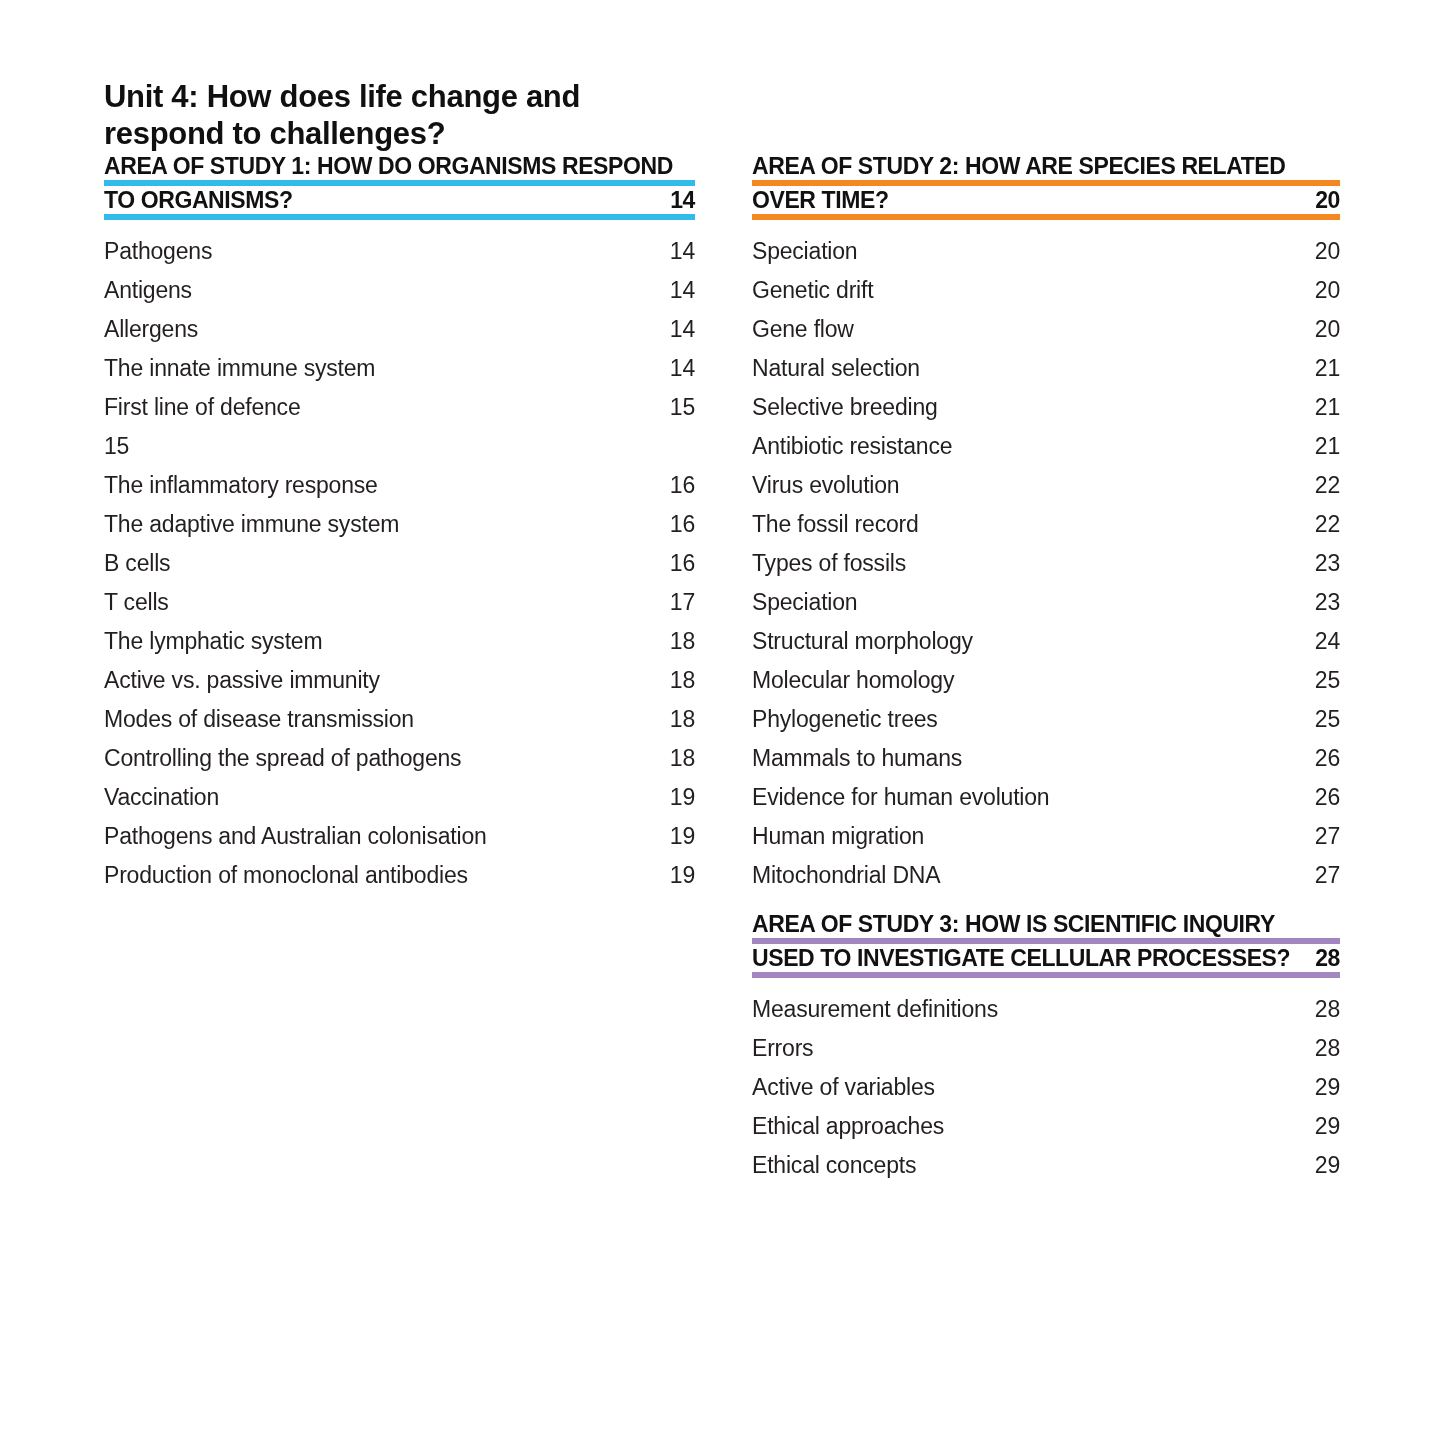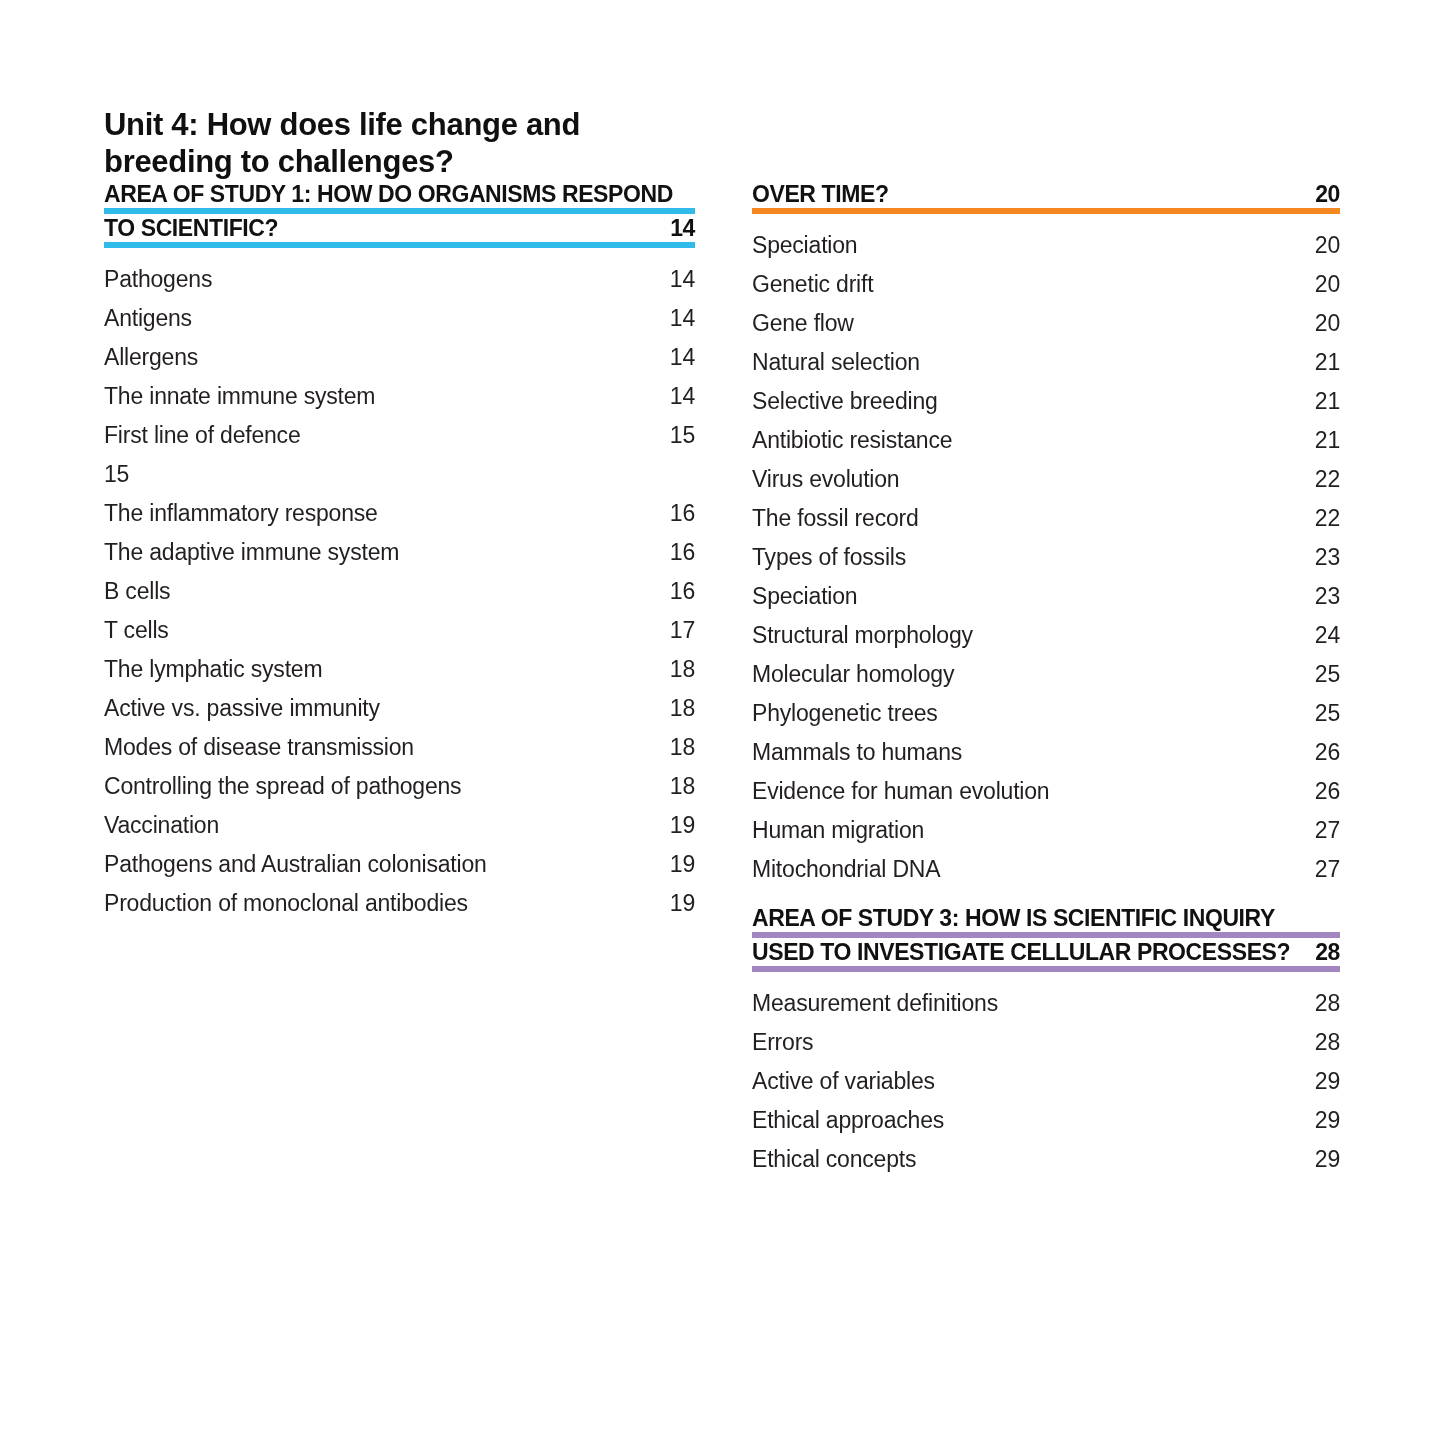--- a/index.html
+++ b/index.html
@@ -6,21 +6,21 @@
   html, body {
     width: 1445px;
     height: 1445px;
     background: #ffffff;
     font-family: "Liberation Sans", sans-serif;
     overflow: hidden;
   }
   .page {
     width: 1445px;
     height: 1445px;
-    padding: 106px 105px 0 104px;
+    padding: 78px 105px 0 104px;
   }
   .title {
     font-size: 31px;
     font-weight: bold;
     line-height: 37px;
     letter-spacing: -0.3px;
     color: #101010;
   }
   .columns {
     display: flex;
@@ -55,31 +55,31 @@
     color: #231f20;
     white-space: nowrap;
   }
   .toc-entry-page { text-align: right; }
 </style>
 </head>
 <body>
 
 <div class="page">
 
-  <h1 class="title"><span>Unit 4: How does life change and</span><br><span>breeding to challenges?</span></h1>
+  <h1 class="title"><span>Unit 4: How does life change and</span><br><span>respond to challenges?</span></h1>
 
   <div class="columns">
 
     <div class="col-left">
       <section class="toc-section" style="--accent: #31BBEA;">
         <div class="header-line">
           <span class="h-text">AREA OF STUDY 1: HOW DO ORGANISMS RESPOND</span>
         </div>
         <div class="header-line">
-          <span class="h-text">TO SCIENTIFIC?</span>
+          <span class="h-text">TO ORGANISMS?</span>
           <span class="h-page">14</span>
         </div>
         <div class="toc-list">
             <div class="toc-row">
               <span class="toc-entry-label">Pathogens</span>
               <span class="toc-entry-page">14</span>
             </div>
             <div class="toc-row">
               <span class="toc-entry-label">Antigens</span>
               <span class="toc-entry-page">14</span>
@@ -143,20 +143,23 @@
               <span class="toc-entry-label">Production of monoclonal antibodies</span>
               <span class="toc-entry-page">19</span>
             </div>
           </div>
       </section>
     </div>
 
     <div class="col-right">
       <section class="toc-section" style="--accent: #F58720;">
         <div class="header-line">
+          <span class="h-text">AREA OF STUDY 2: HOW ARE SPECIES RELATED</span>
+        </div>
+        <div class="header-line">
           <span class="h-text">OVER TIME?</span>
           <span class="h-page">20</span>
         </div>
         <div class="toc-list">
             <div class="toc-row">
               <span class="toc-entry-label">Speciation</span>
               <span class="toc-entry-page">20</span>
             </div>
             <div class="toc-row">
               <span class="toc-entry-label">Genetic drift</span>

